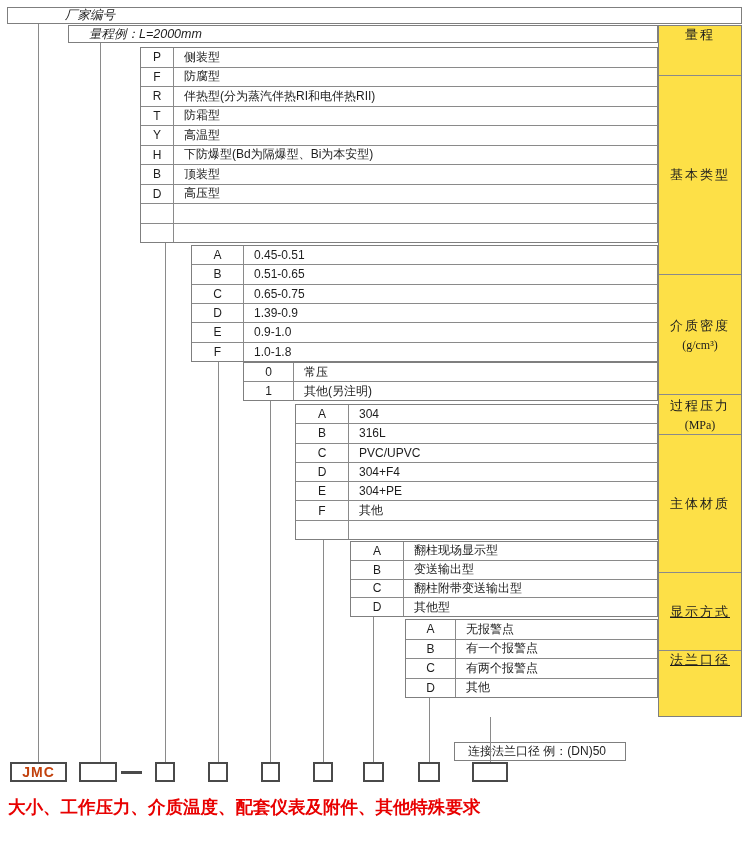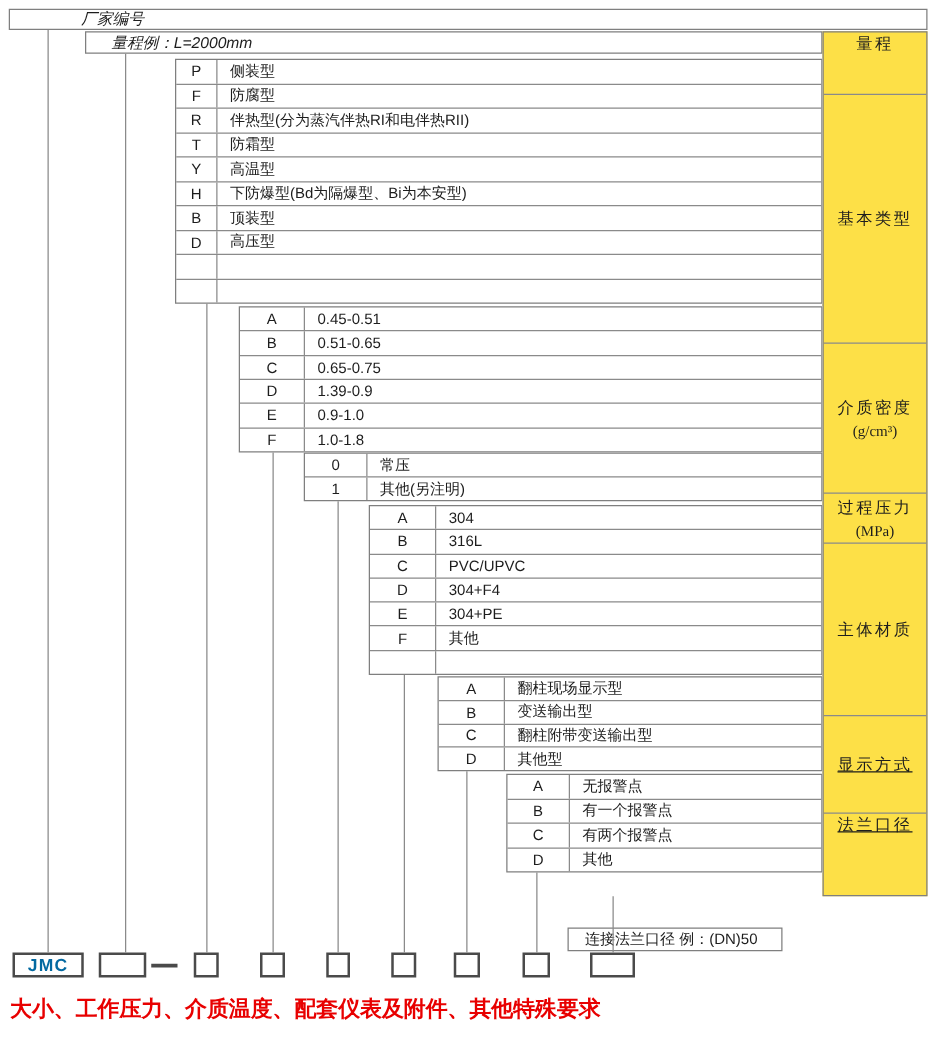--- a/index.html
+++ b/index.html
@@ -29,21 +29,21 @@
   .labelcell { display:flex; flex-direction:column; align-items:center; justify-content:center; flex:none;
                font-family:"Liberation Serif","DejaVu Serif",serif; font-size:13px; letter-spacing:2px; color:#1d1d1d; }
   .labelcell + .labelcell { border-top:1px solid #8a8a8a; }
   .labelcell .unit { letter-spacing:0; font-size:12px; margin-top:3px; }
 
   
   .vline { position:absolute; width:1px; background:#8a8a8a; }
 
   
   .cbox { position:absolute; border:2px solid #4a4a4a; background:#fff; }
-  #jmcbox { display:flex; align-items:center; justify-content:center; font-weight:bold; font-size:14px; letter-spacing:1px; color:#0369a1; }
+  #jmcbox { display:flex; align-items:center; justify-content:center; font-weight:bold; font-size:14px; letter-spacing:1px; color:#c2410c; }
   #dash { position:absolute; background:#4a4a4a; }
 
   
   #note { position:absolute; left:8px; top:794px; width:740px; color:#e80000; font-weight:bold; font-size:17.5px; line-height:27px; white-space:nowrap; }
 </style>
 </head>
 <body>
 
 <div id="canvas">
 

